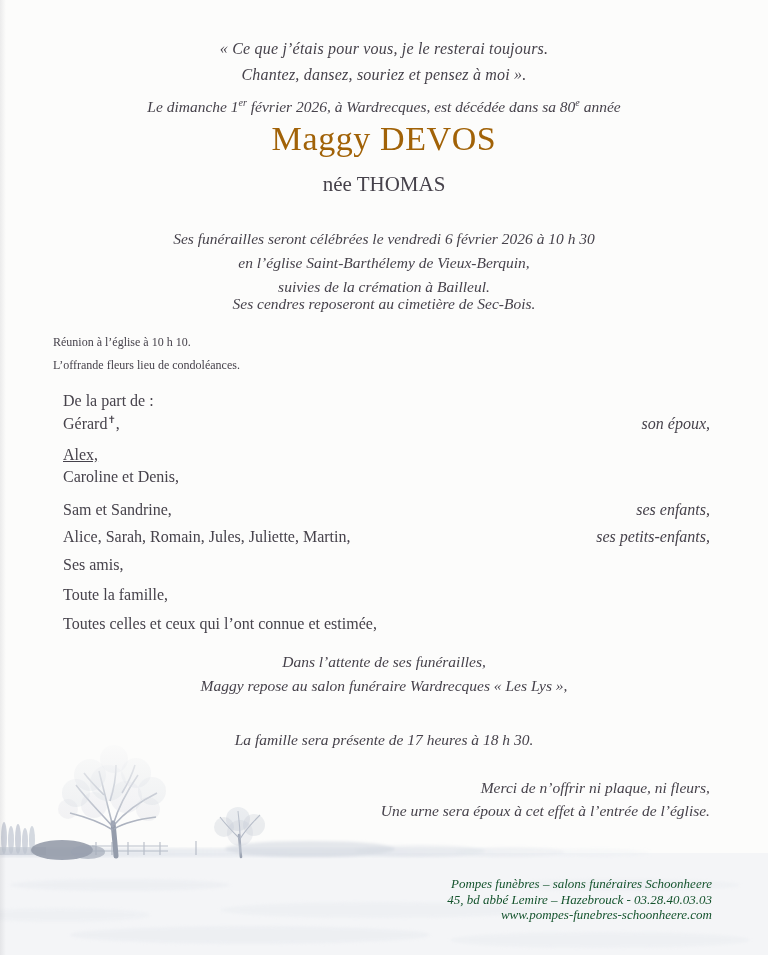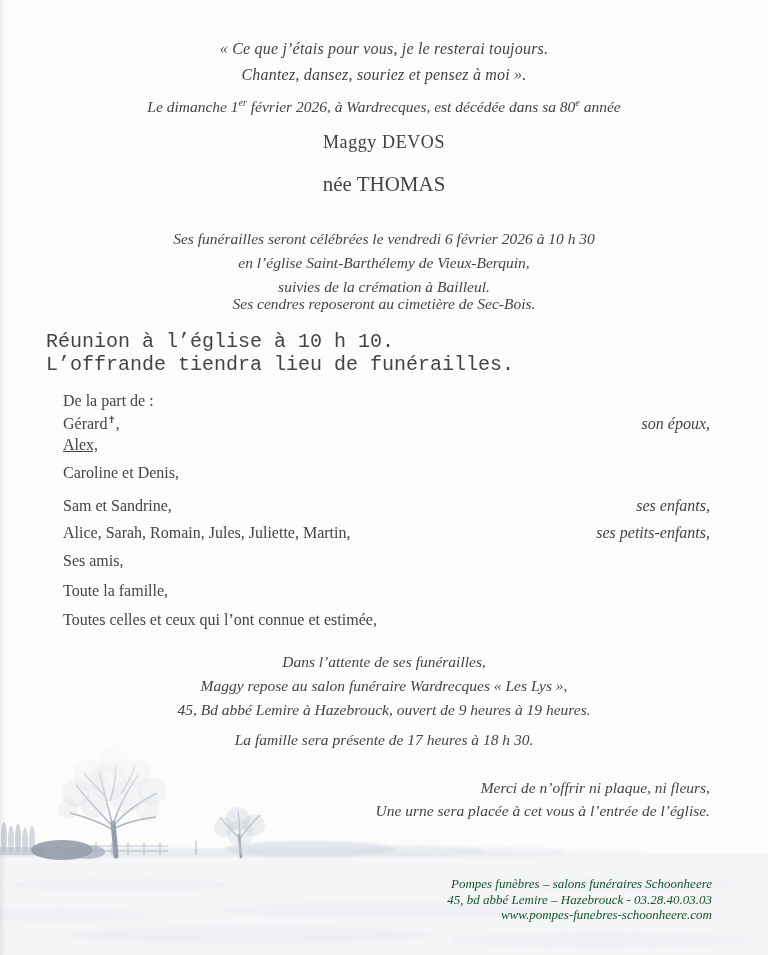--- a/index.html
+++ b/index.html
@@ -17,33 +17,33 @@
     background: linear-gradient(to right, rgba(90,90,100,0.10), rgba(90,90,100,0));
     z-index:3; pointer-events:none;
   }
   .abs { position:absolute; left:0; right:0; }
   .center { text-align:center; }
   .it { font-style: italic; }
 
   .quote        { top:36px;  font-size:16px; line-height:26px; letter-spacing:0.2px; }
   .announce     { top:97px;  font-size:15.5px; }
   .announce sup { font-size:10px; font-style:italic; }
-  .name-line    { top:132px; font-size:18px; letter-spacing:0.6px; color:#404040; }
+  .name-line    { top:120px; font-size:34px; letter-spacing:0.6px; color:#a16207; }
   .maiden-line  { top:172px; font-size:21px; }
   .ceremony     { top:227px; font-size:15.5px; line-height:24px; }
   .ashes        { top:295px; font-size:15.5px; }
-  .meeting      { top:331px; left:46px; right:60px; font-size:20px; line-height:22.5px;font-family:Liberation Mono, monospace; }
+  .meeting      { top:331px; left:53px; right:60px; font-size:12px; line-height:22.5px; }
   .from-label   { top:392px; left:63px; right:60px; font-size:16px; }
   .family       { position:absolute; top:409px; left:63px; right:58px; z-index:2; }
   .family-row   { display:flex; justify-content:space-between; align-items:baseline;
                   font-size:16px; line-height:21px; }
   .family-row .relation { font-style:italic; white-space:nowrap; }
   .family-row sup { font-size:10px; }
-  .r0 { }
-  .r1 { margin-bottom:7px;text-decoration:underline; }
+  .r0 { margin-bottom:10px; }
+  .r1 { margin-bottom:1px;text-decoration:underline; }
   .r2 { margin-bottom:12px; }
   .r3 { margin-bottom:6px; }
   .r4 { margin-bottom:7px;gap:9px; }
   .r5 { margin-bottom:8px; }
   .r6 { margin-bottom:9px; }
   .repose    { top:650px; font-size:15.5px; line-height:24px; z-index:2; }
   .presence  { top:731px; font-size:15.5px; z-index:2; }
   .donation  { top:776px; left:60px; right:58px; text-align:right;
                font-size:15.5px; line-height:23px; z-index:2; }
   .footer    { top:876px; left:60px; right:56px; text-align:right;
@@ -183,21 +183,21 @@
   <div class="abs center it ceremony">
     <div>Ses funérailles seront célébrées le vendredi 6 février 2026 à 10 h 30</div>
     <div>en l’église Saint-Barthélemy de Vieux-Berquin,</div>
     <div>suivies de la crémation à Bailleul.</div>
   </div>
 
   <div class="abs center it ashes">Ses cendres reposeront au cimetière de Sec-Bois.</div>
 
   <div class="abs meeting">
     <div>Réunion à l’église à 10 h 10.</div>
-    <div>L’offrande tiendra lieu de funérailles.</div>
+    <div>L’offrande fleurs lieu de condoléances.</div>
   </div>
 
   <div class="abs from-label">De la part de :</div>
 
   <div class="family">
     <div class="family-row r0">
       <span><span>Gérard</span><sup>✝</sup><span>,</span></span>
       <span class="relation">son époux,</span>
     </div>
     <div class="family-row r1">
@@ -226,28 +226,27 @@
     </div>
     <div class="family-row">
       <span>Toutes celles et ceux qui l’ont connue et estimée,</span>
       <span class="relation"></span>
     </div>
   </div>
 
   <div class="abs center it repose">
     <div>Dans l’attente de ses funérailles,</div>
     <div>Maggy repose au salon funéraire Wardrecques « Les Lys »,</div>
-    <div>45, Bd abbé Lemire à Hazebrouck, ouvert de 9 heures à 19 heures.</div>
   </div>
 
   <div class="abs center it presence">La famille sera présente de 17 heures à 18 h 30.</div>
 
   <div class="abs it donation">
     <div>Merci de n’offrir ni plaque, ni fleurs,</div>
-    <div>Une urne sera placée à cet vous à l’entrée de l’église.</div>
+    <div>Une urne sera époux à cet effet à l’entrée de l’église.</div>
   </div>
 
   <div class="footer it">
     <div>Pompes funèbres – salons funéraires Schoonheere</div>
     <div>45, bd abbé Lemire – Hazebrouck  - 03.28.40.03.03</div>
     <div>www.pompes-funebres-schoonheere.com</div>
   </div>
 
 </div>
 

